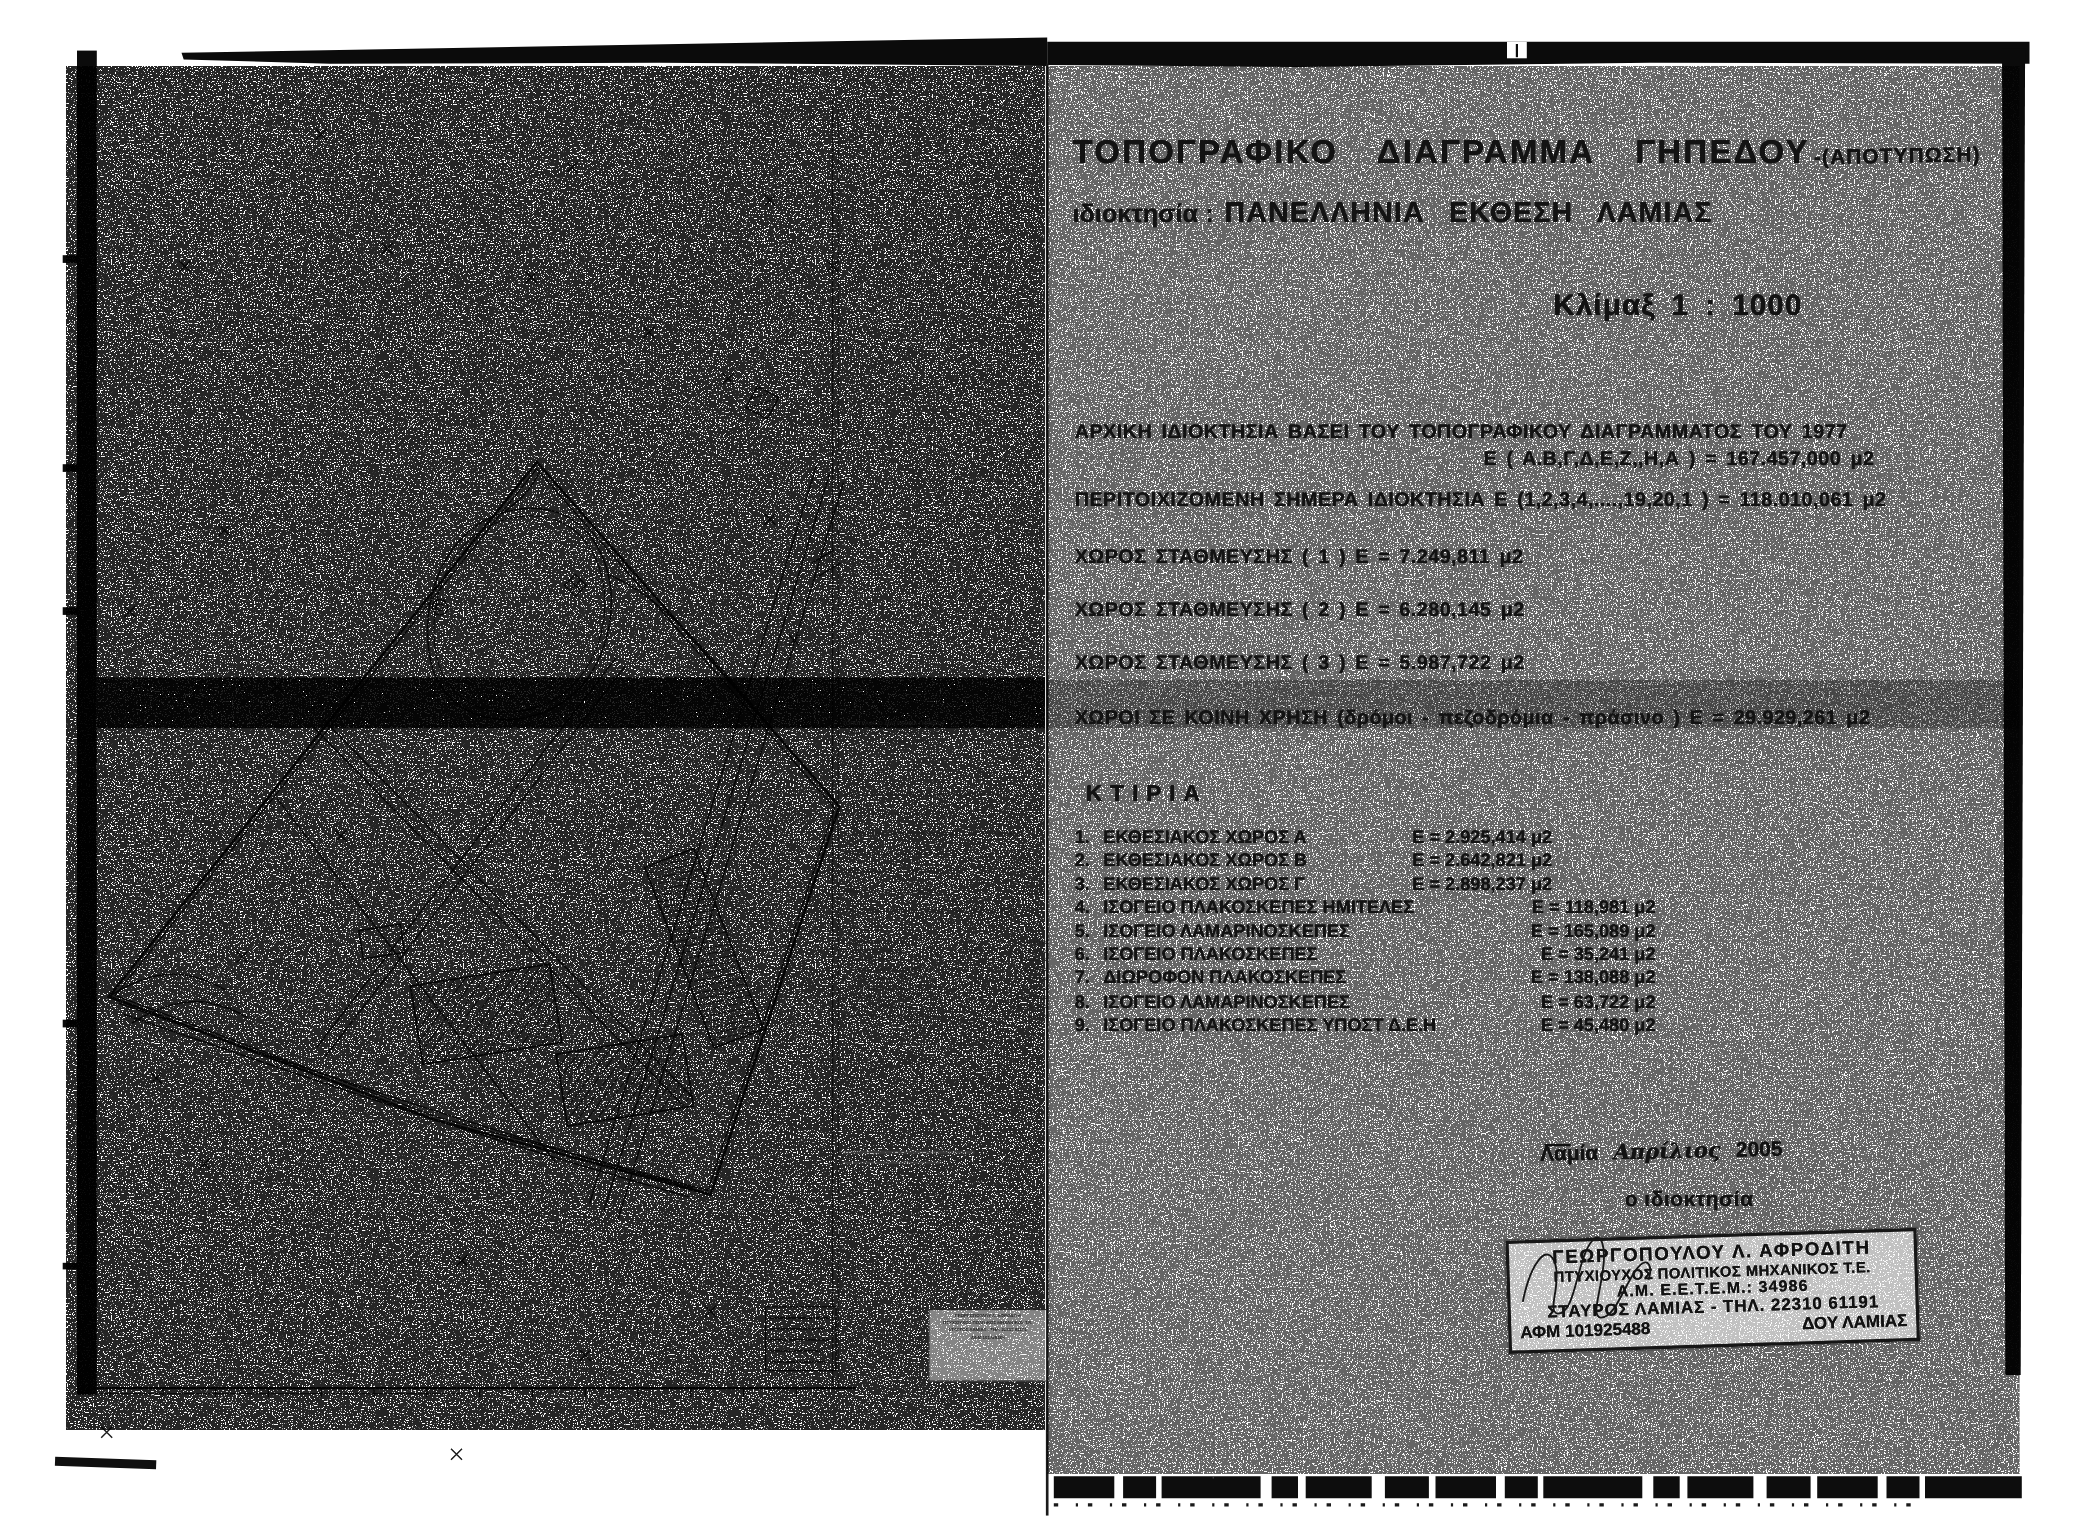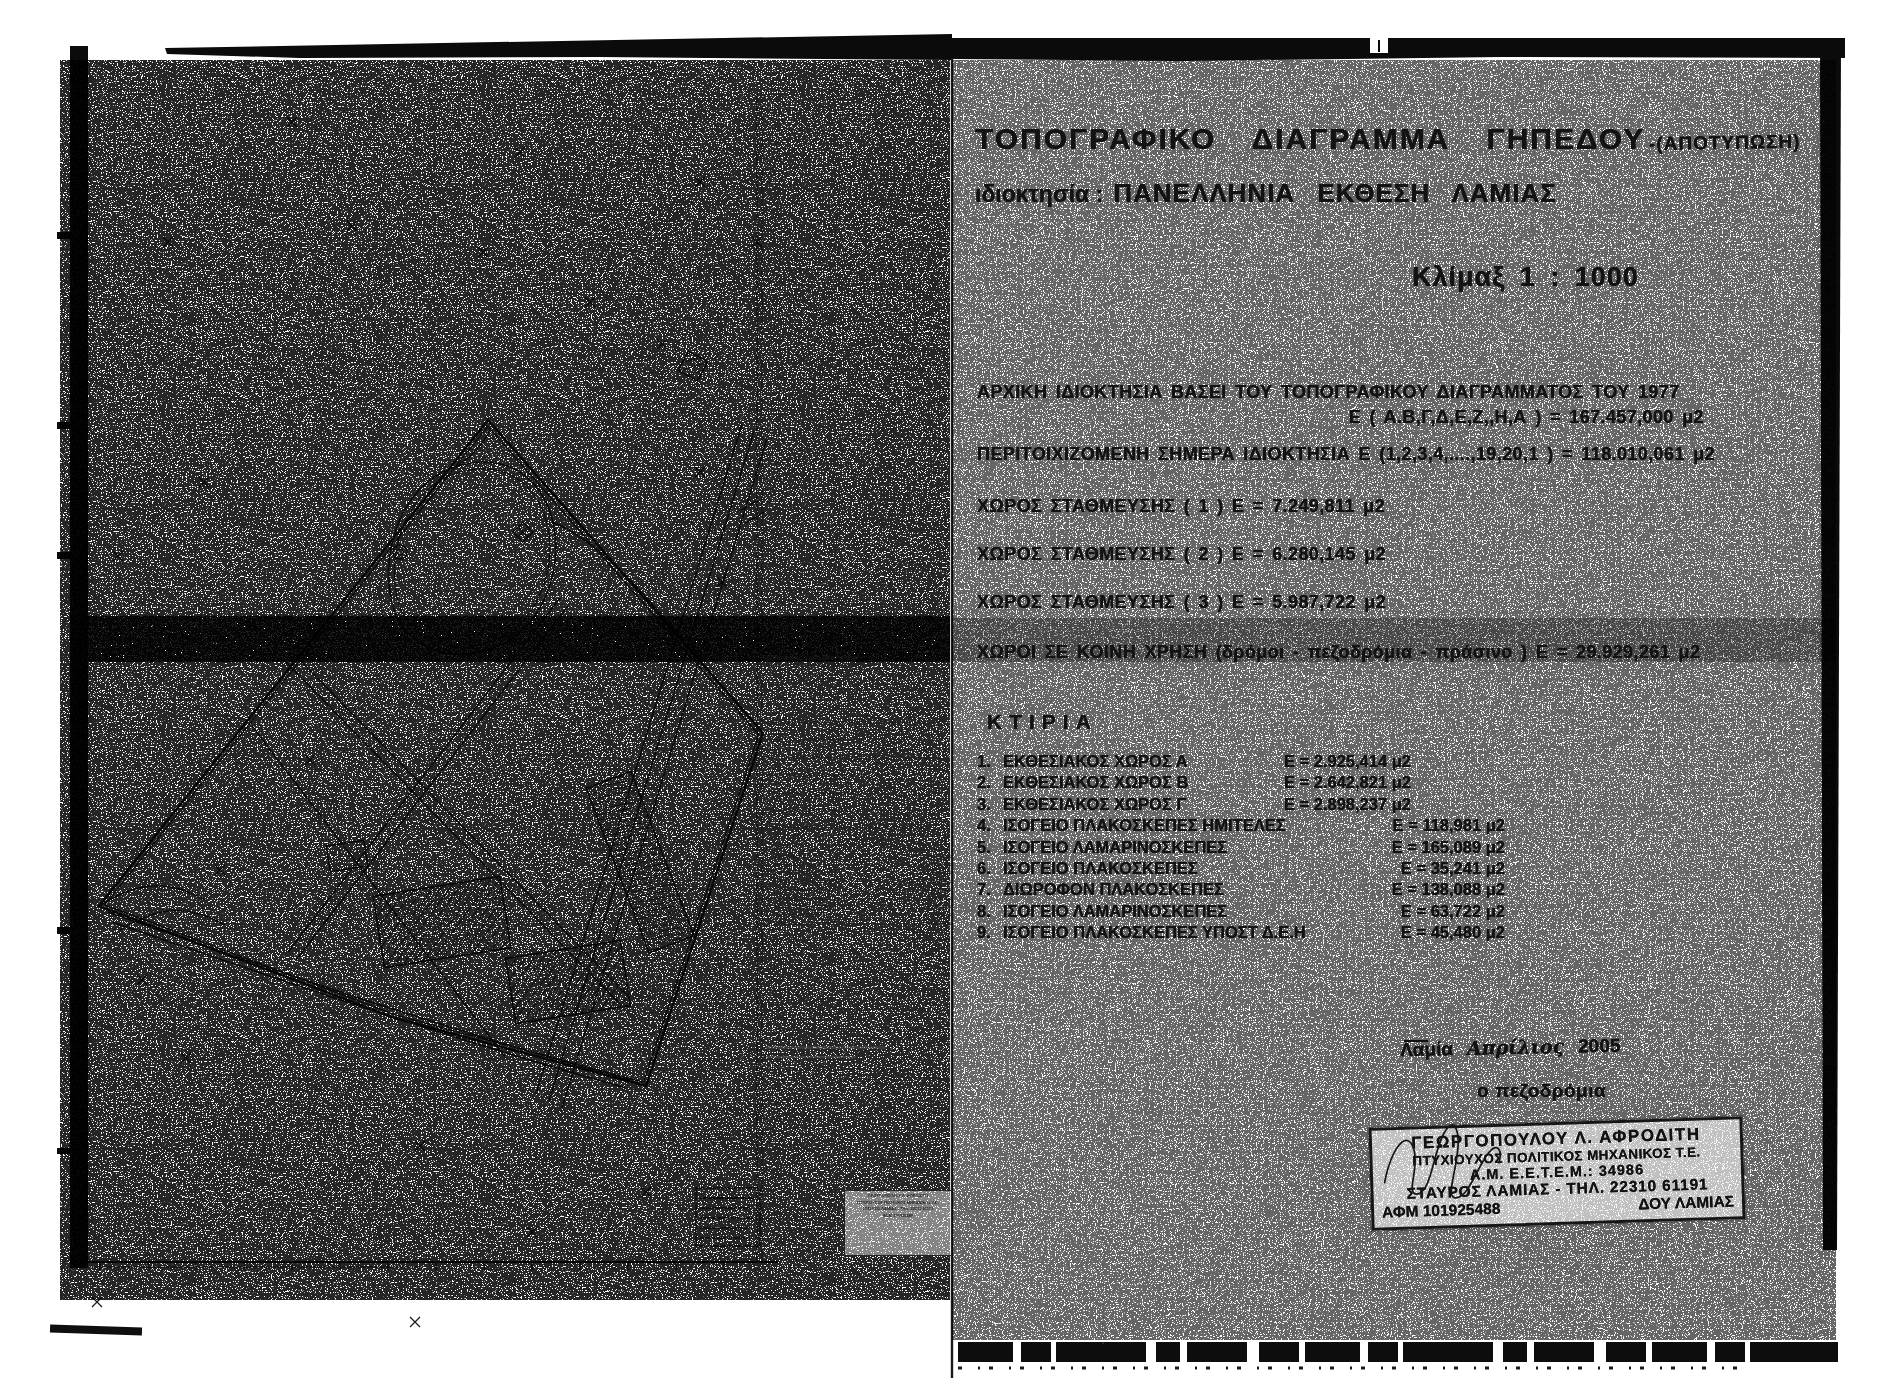--- a/index.html
+++ b/index.html
@@ -311,21 +311,21 @@
       <span class="b-val">Ε =  45,480 μ2</span>
     </div>
 </div>
 
 <div class="abs date-dash"></div>
 <div class="abs t date-row">
   <span>Λαμία</span>
   <span class="date-month">Απρίλιος</span>
   <span>2005</span>
 </div>
-<div class="abs t role-line">ο πεζοδρόμια</div>
+<div class="abs t role-line">ο ιδιοκτησία</div>
 
 <div class="abs stamp">
   <div class="st1">ΓΕΩΡΓΟΠΟΥΛΟΥ Λ. ΑΦΡΟΔΙΤΗ</div>
   <div class="st2">ΠΤΥΧΙΟΥΧΟΣ ΠΟΛΙΤΙΚΟΣ ΜΗΧΑΝΙΚΟΣ Τ.Ε.</div>
   <div class="st3">Α.Μ. Ε.Ε.Τ.Ε.Μ.: 34986</div>
   <div class="st4">ΣΤΑΥΡΟΣ ΛΑΜΙΑΣ - ΤΗΛ. 22310 61191</div>
   <div class="st5">
     <span>ΑΦΜ 101925488</span>
     <span>ΔΟΥ ΛΑΜΙΑΣ</span>
   </div>

